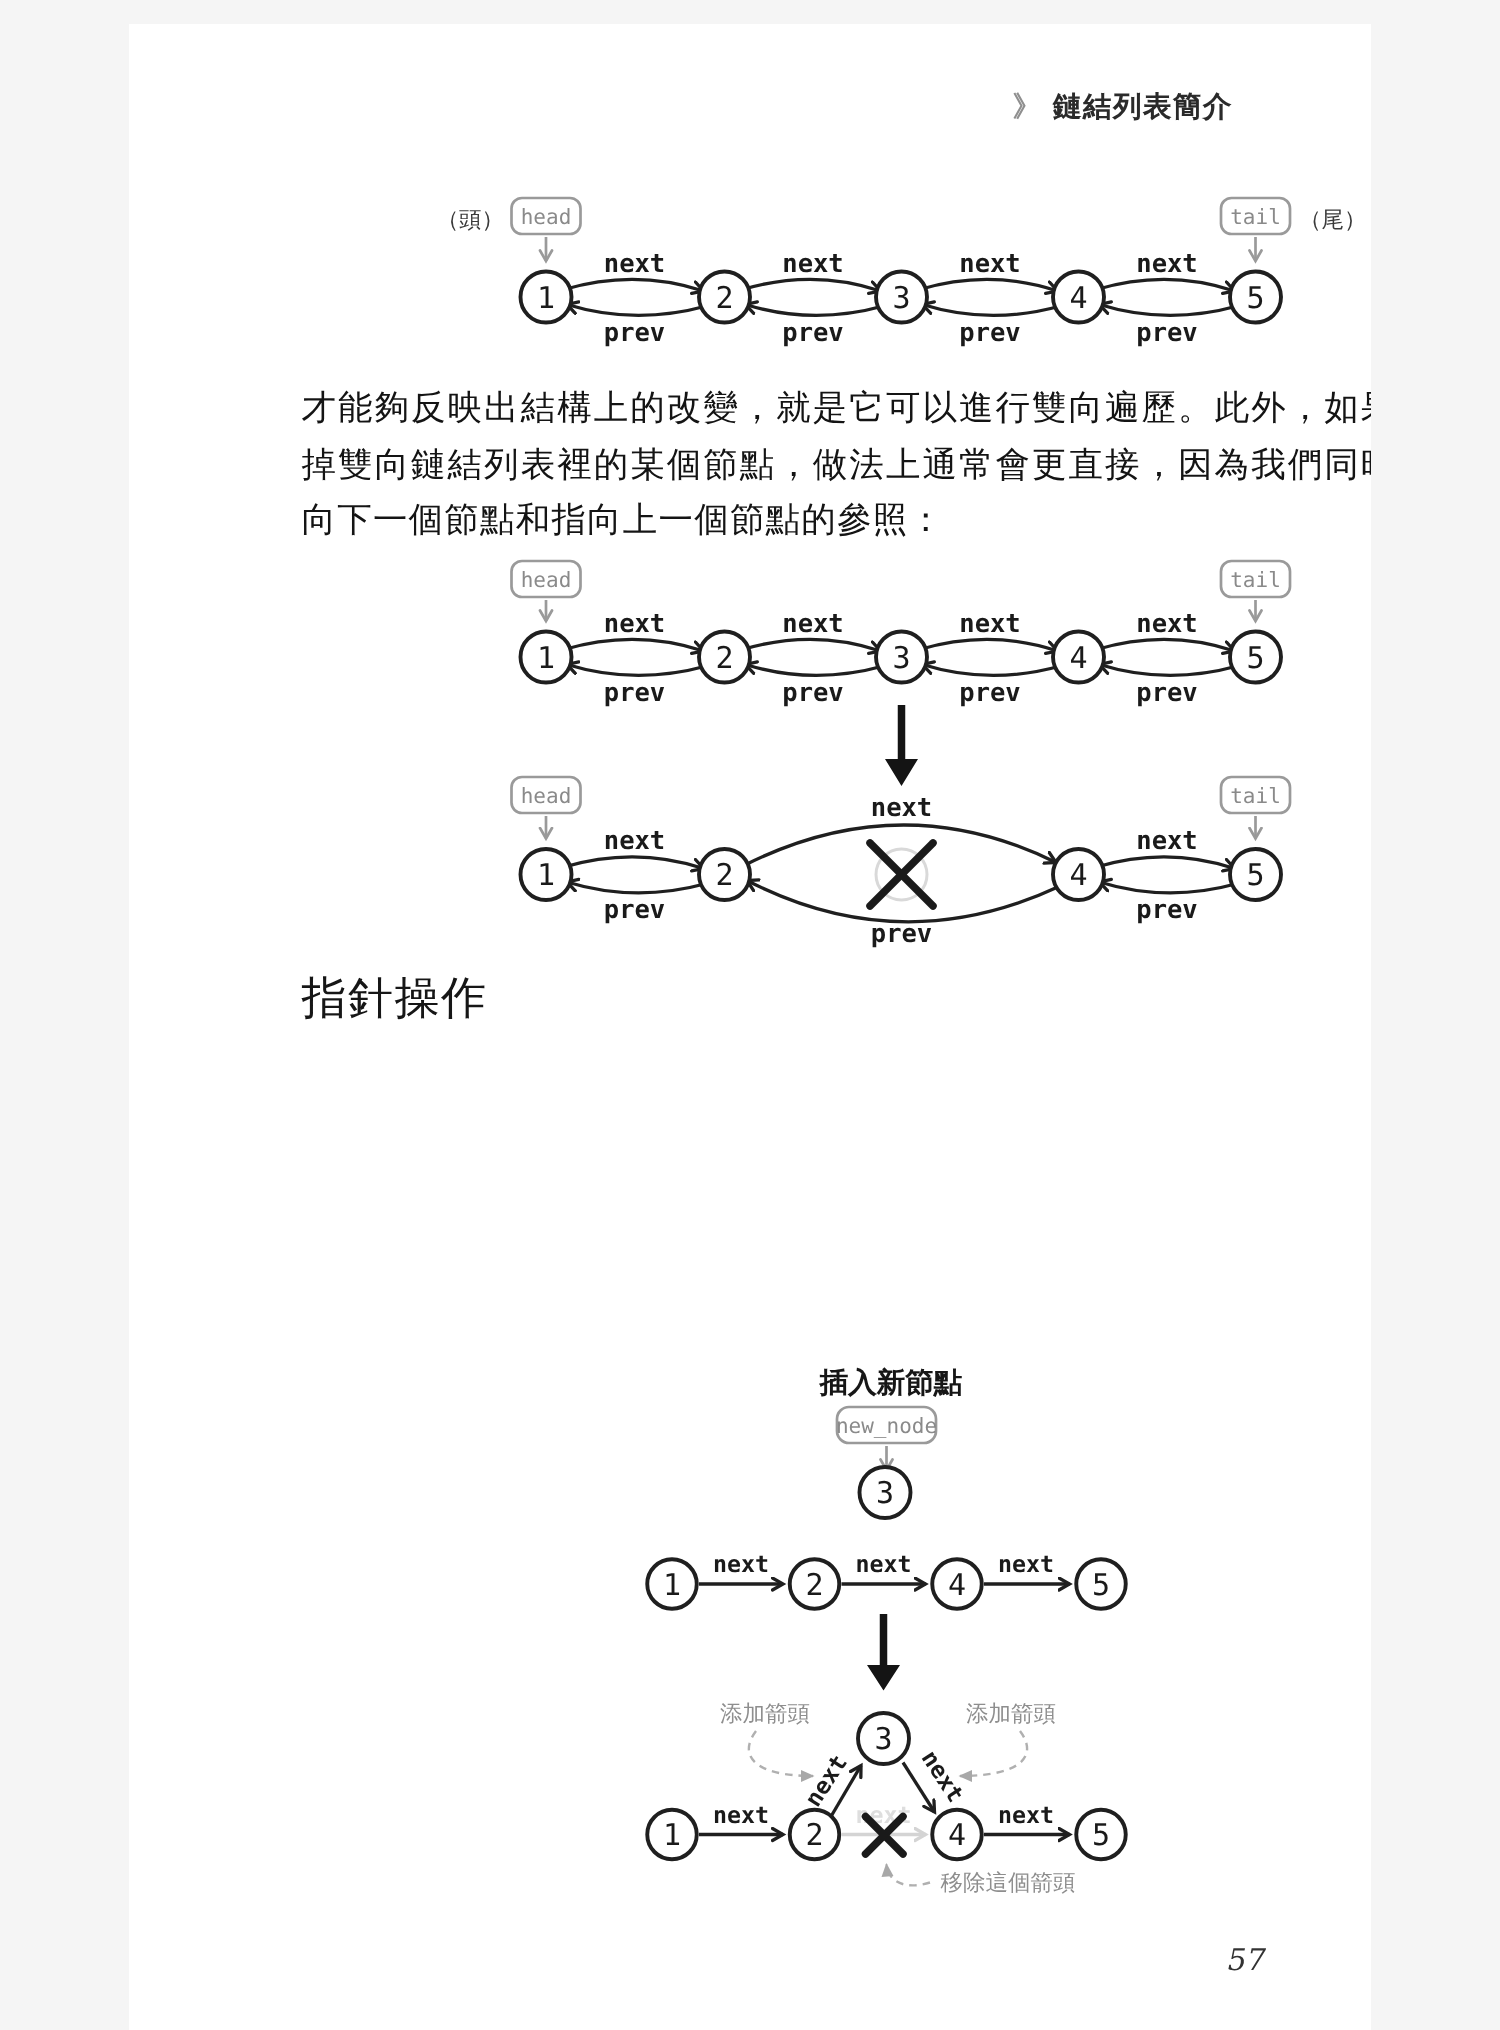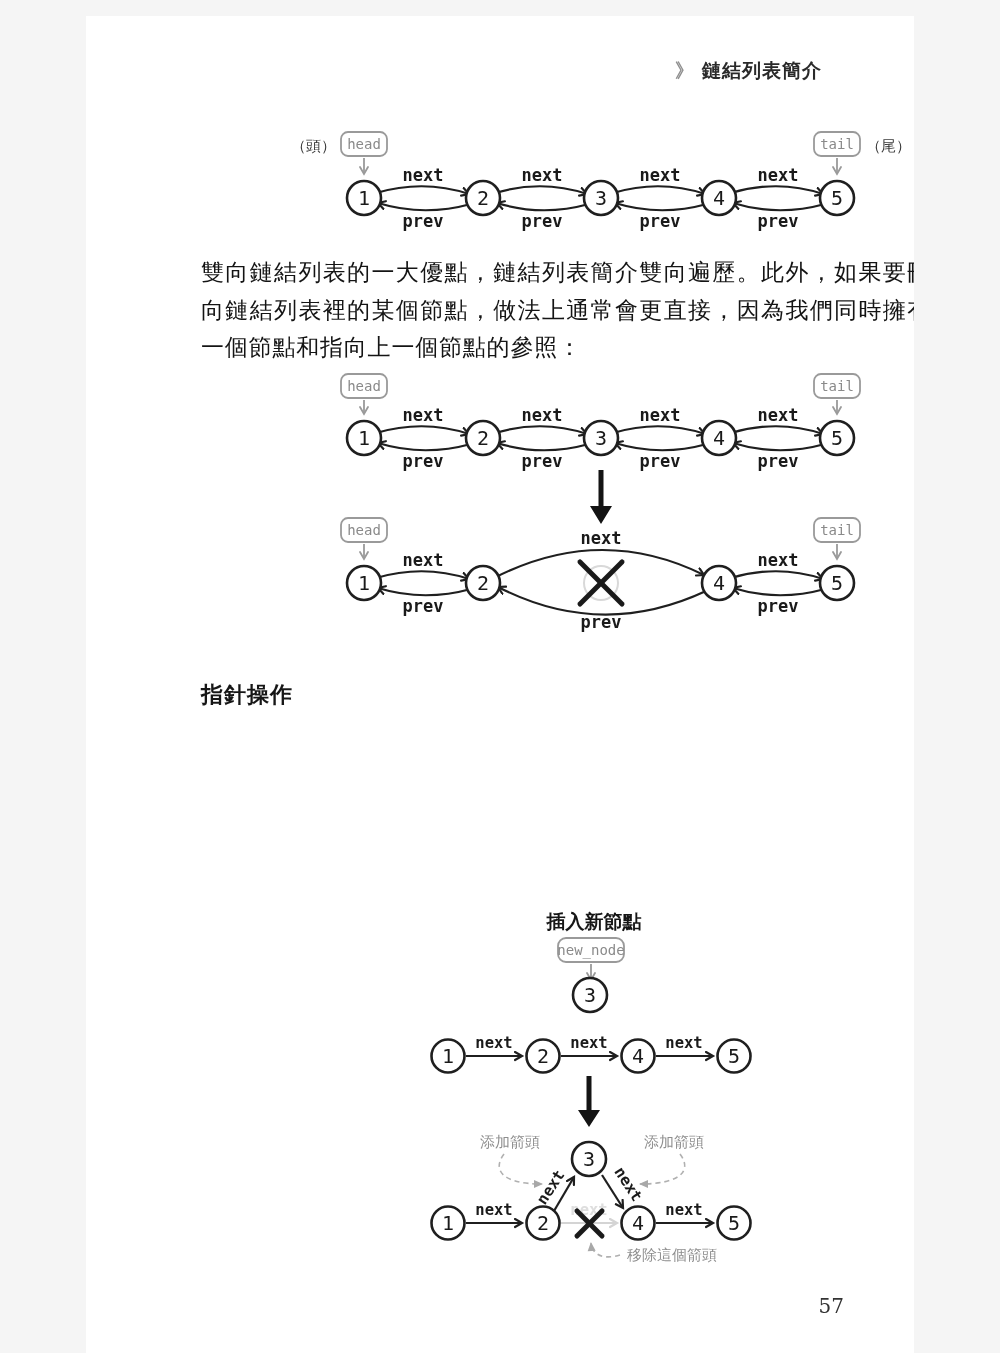--- a/index.html
+++ b/index.html
@@ -14,25 +14,25 @@
     background:#e3e3e3;border-radius:0 0 5px 5px;}
   .running-head{position:absolute;top:42px;right:92px;font-size:19px;
     font-weight:600;letter-spacing:1px;color:#2a2a2a;}
   .running-head .chev{color:#8f8f8f;margin-right:7px;font-weight:700;}
   
   .para{position:absolute;left:115px;width:803px;margin:0;
     font-family:"DejaVu Serif","Liberation Serif",serif;
     font-size:23px;line-height:37.6px;letter-spacing:0.8px;
     text-align:justify;color:#141414;}
   .para b{font-weight:400;}
-  .section-heading{position:absolute;left:115px;top:664px;margin:0;
-    font-size:22px;font-weight:700;color:#161616;letter-spacing:1px;}
+  .section-heading{position:absolute;left:115px;top:629px;margin:0;
+    font-size:30px;font-weight:400;color:#161616;letter-spacing:1px;}
   .page-number{position:absolute;top:1278px;right:70px;
     font-family:"DejaVu Serif","Liberation Serif",serif;
-    font-size:20px;color:#333;}
+    font-size:20px;color:#333;font-style:italic;}
   
   svg{overflow:visible;}
   svg text{fill:#1a1a1a;}
   .mono{font-family:"DejaVu Sans Mono","Liberation Mono",monospace;}
   .lbl{font-size:17px;font-weight:700;}
   .lbl-sm{font-size:15.5px;font-weight:700;}
   .num{font-size:20px;}
   .node{fill:#fff;stroke:#1f1f1f;stroke-width:2.6;}
   .node-faded{fill:none;stroke:#d9d9d9;stroke-width:2;}
   .ptr-box{fill:#fff;stroke:#9a9a9a;stroke-width:1.8;}
@@ -102,21 +102,21 @@
     <circle class="node" cx="217" cy="74" r="17"></circle>
     <text class="mono num" x="217" y="81" text-anchor="middle">2</text>
     <circle class="node" cx="335" cy="74" r="17"></circle>
     <text class="mono num" x="335" y="81" text-anchor="middle">3</text>
     <circle class="node" cx="453" cy="74" r="17"></circle>
     <text class="mono num" x="453" y="81" text-anchor="middle">4</text>
     <circle class="node" cx="571" cy="74" r="17"></circle>
     <text class="mono num" x="571" y="81" text-anchor="middle">5</text>
   </svg>
 
-  <p class="para" style="top:238px"><span>雙向鏈結列表的一大優點，鏈結列表簡介</span><b>雙向遍歷</b><span>。此外，如果要刪除掉雙向鏈結列表裡的某個節點，做法上通常會更直接，因為我們同時擁有指向下一個節點和指向上一個節點的參照：</span></p>
+  <p class="para" style="top:238px"><span>才能夠反映出結構上的改變，就是它可以進行</span><b>雙向遍歷</b><span>。此外，如果要刪除掉雙向鏈結列表裡的某個節點，做法上通常會更直接，因為我們同時擁有指向下一個節點和指向上一個節點的參照：</span></p>
 
   <svg class="abs" style="left:240px;top:350px" width="560" height="268" viewBox="0 0 560 268">
     <defs>
       <marker id="d2v" markerUnits="userSpaceOnUse" markerWidth="14" markerHeight="14" refX="8" refY="5" orient="auto">
         <path d="M1,1 L8,5 L1,9" fill="none" stroke="#1f1f1f" stroke-width="2.2" stroke-linecap="round"></path>
       </marker>
       <marker id="d2g" markerUnits="userSpaceOnUse" markerWidth="14" markerHeight="14" refX="8" refY="5" orient="auto">
         <path d="M1,1 L8,5 L1,9" fill="none" stroke="#9a9a9a" stroke-width="1.8" stroke-linecap="round"></path>
       </marker>
     </defs>

